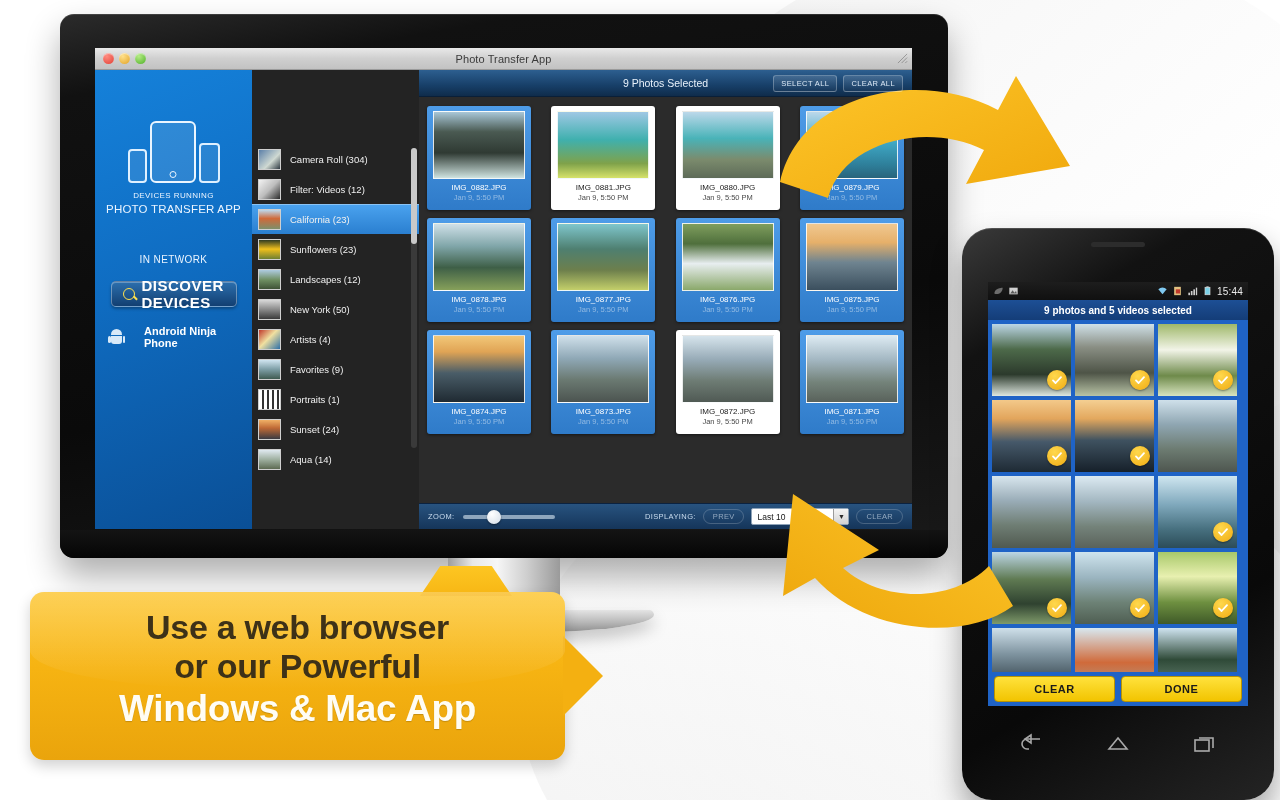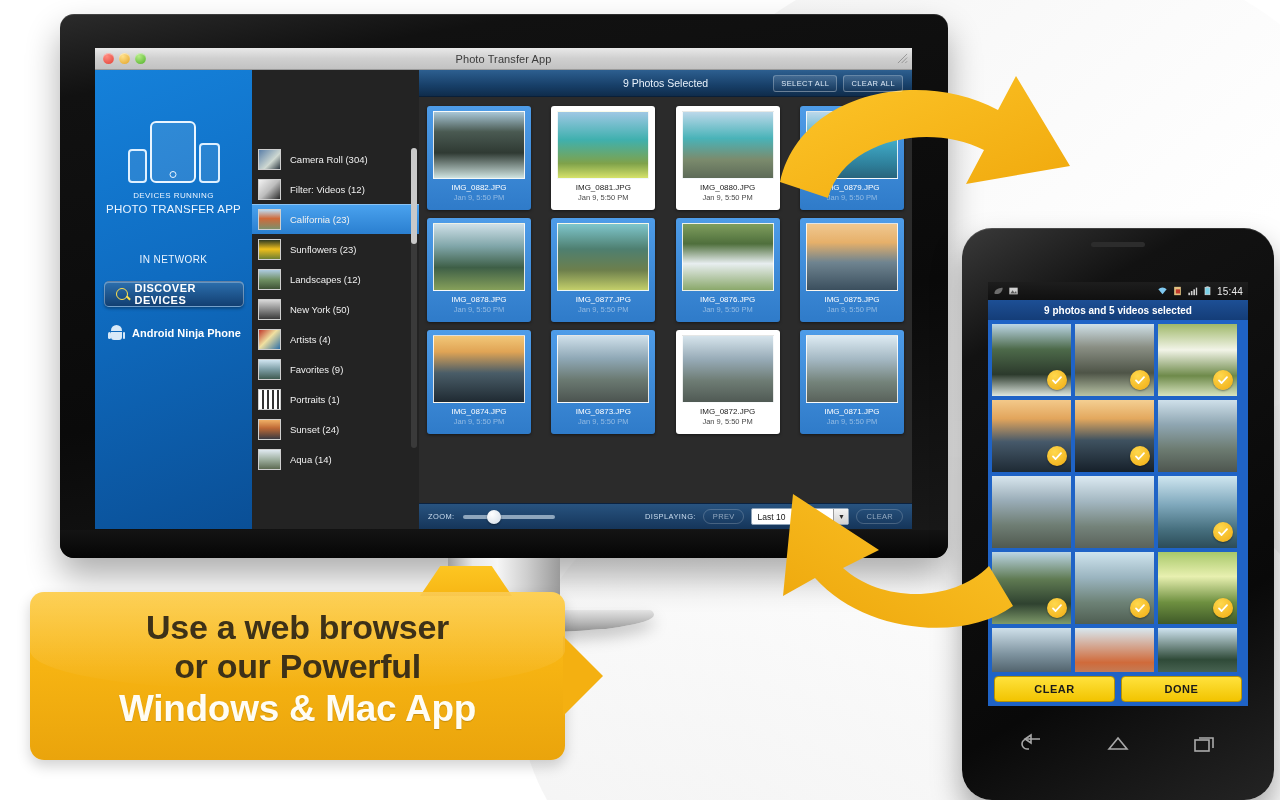--- a/index.html
+++ b/index.html
@@ -88,30 +88,30 @@
   .dev-illus { display:flex; align-items:flex-end; justify-content:center; gap:3px; height: 78px; }
   .dev-phone-s { width:19px; height:34px; border:2px solid #dff0ff; border-radius:4px; background: rgba(255,255,255,.10); }
   .dev-tab { width:46px; height:62px; border:2px solid #eaf5ff; border-radius:6px; background: rgba(255,255,255,.12); position:relative;}
   .dev-tab::after{ content:''; position:absolute; bottom:3px; left:50%; transform:translateX(-50%); width:5px;height:5px;border-radius:50%;border:1px solid #eaf5ff;}
   .dev-phone-m { width:21px; height:40px; border:2px solid #dff0ff; border-radius:4px; background: rgba(255,255,255,.10); }
   .dev-cap { text-align:center; color:#eaf4ff; margin-top: 8px; line-height: 1.35; }
   .dev-cap .c1 { font-size: 8px; letter-spacing:.4px; }
   .dev-cap .c2 { font-size: 11.5px; letter-spacing:.2px; }
   .dev-cap .c3 { font-size: 10px; letter-spacing:.4px;margin-top:36px; }
   .discover-btn {
-    margin: 14px auto 0; width: 140px; height: 26px; border-radius: 5px;
+    margin: 14px auto 0; width: 126px; height: 26px; border-radius: 5px;
     background: linear-gradient(180deg,#2c6fae,#123f72);
     border: 1px solid rgba(255,255,255,.35);
     box-shadow: inset 0 1px 0 rgba(255,255,255,.28), 0 2px 3px rgba(0,0,0,.3);
     display:flex; align-items:center; gap:7px; padding-left:11px;
-    color:#fff; font-size: 11px; font-weight:bold; letter-spacing:.5px;
+    color:#fff; font-size: 15px; font-weight:bold; letter-spacing:.5px;
   }
   .mag { width:12px; height:12px; border:1.6px solid #ffe14d; border-radius:50%; position:relative; flex:none; }
   .mag::after{ content:''; position:absolute; width:5px;height:1.6px;background:#ffe14d; transform:rotate(45deg); right:-4px; bottom:0px;}
-  .dev-entry { display:flex; align-items:center; gap:8px; margin: 18px 0 0 14px; }
+  .dev-entry { display:flex; align-items:center; gap:20px; margin: 18px 0 0 14px; }
   .droid { width:15px; height:16px; position:relative; flex:none; }
   .droid-head { position:absolute; top:0; left:2px; width:11px;height:6px;border-radius:6px 6px 0 0; background:#d8e9f8;}
   .droid-body { position:absolute; top:7px; left:2px; width:11px;height:8px;border-radius:0 0 3px 3px; background:#d8e9f8;}
   .droid-arm { position:absolute; top:7px; width:2.5px;height:7px;border-radius:2px;background:#d8e9f8;}
   .droid-arm.l{left:-1px;} .droid-arm.r{right:-1px;}
   .dev-entry-label { color:#fff; font-size: 11px; font-weight:bold; }
 
   
   .albums { width: 167px; background:#232323; position:relative; }
   .albums-hd { padding: 12px 0 6px; text-align:center; }

